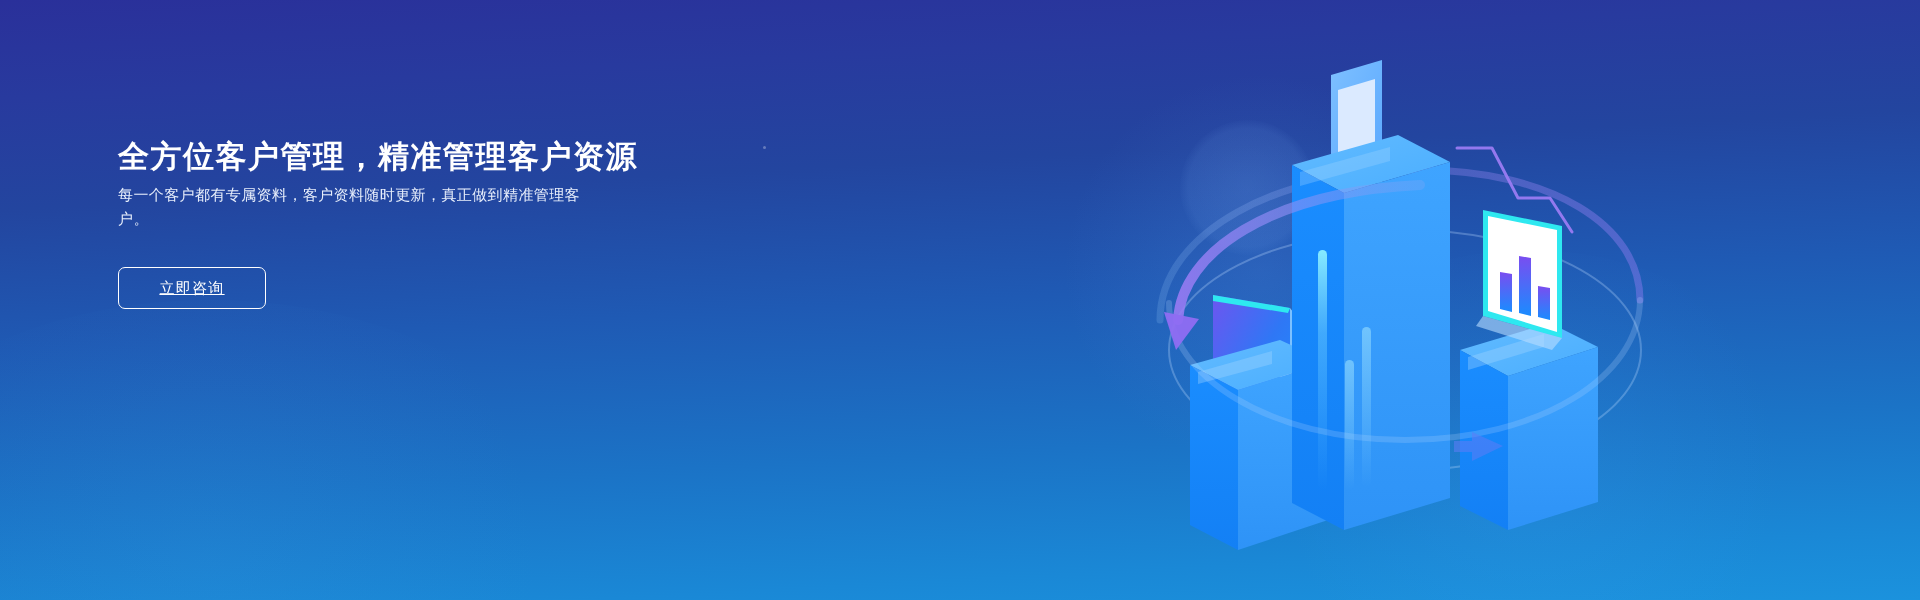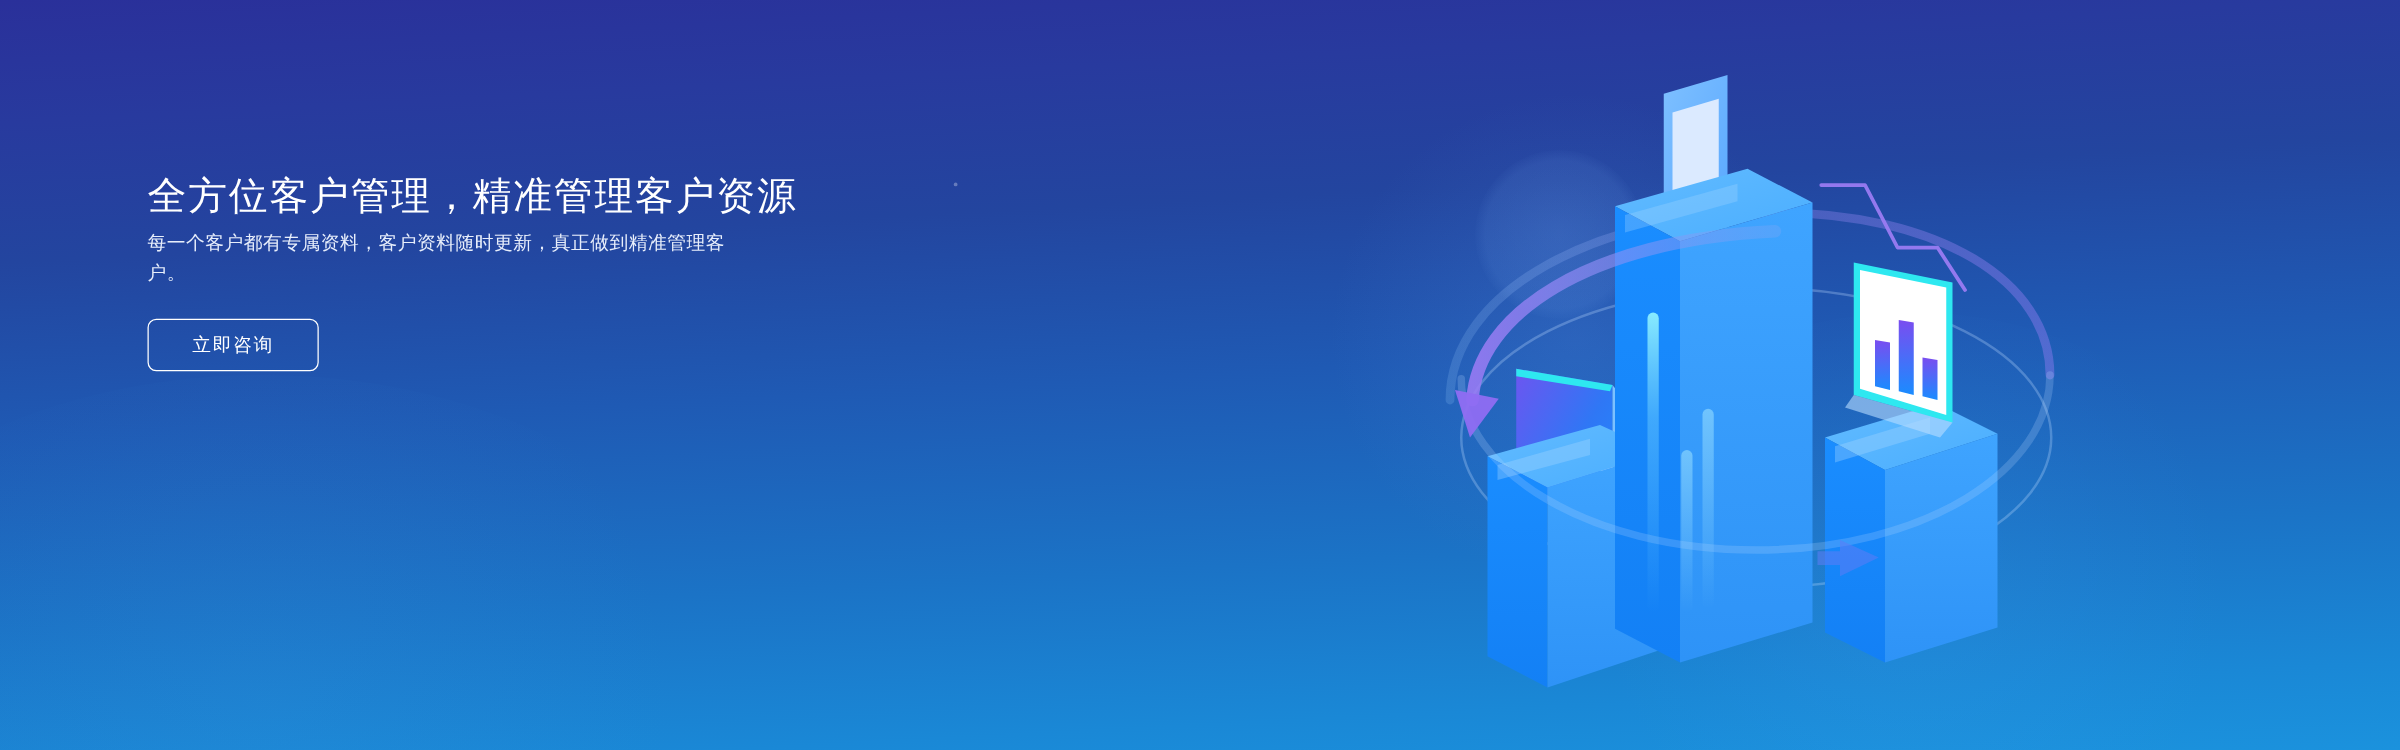--- a/index.html
+++ b/index.html
@@ -34,37 +34,38 @@
   .glow-d{ left:-180px; top:300px; width:780px; height:520px;
     background:radial-gradient(circle at 50% 50%, rgba(60,160,230,.13) 0%, rgba(60,160,230,0) 70%); }
 
   .speck{ position:absolute; width:3px; height:3px; border-radius:50%;
           background:rgba(255,255,255,.30); }
 
   
   #copy{ position:absolute; left:118px; top:138px; width:640px; }
 
   #headline{
-    font-size:31px; font-weight:normal; color:#ffffff;
+    font-size:31px; font-weight:bold; color:#ffffff;
     letter-spacing:1.5px; line-height:1.25;
     white-space:nowrap;
   }
   #subtitle{
     margin-top:6px;
     font-size:15px; color:#e7eefb; line-height:1.62;
     letter-spacing:.4px; max-width:478px;
   }
   #cta{
-    margin-top:24px;
+    margin-top:36px;
     display:inline-flex; align-items:center; justify-content:center;
-    width:137px; height:42px;
+    width:148px; height:42px;
     border:1.6px solid #ffffff; border-radius:7px;
     color:#ffffff; font-size:15px; letter-spacing:1.3px;
     background:transparent; cursor:pointer;
     font-family:inherit;
+    text-decoration:underline;
   }
 
   
   #art{ position:absolute; left:1120px; top:20px; width:560px; height:560px; }
   #art svg{ display:block; width:560px; height:560px; }
 </style>
 </head>
 <body>
 
 <div id="banner">

